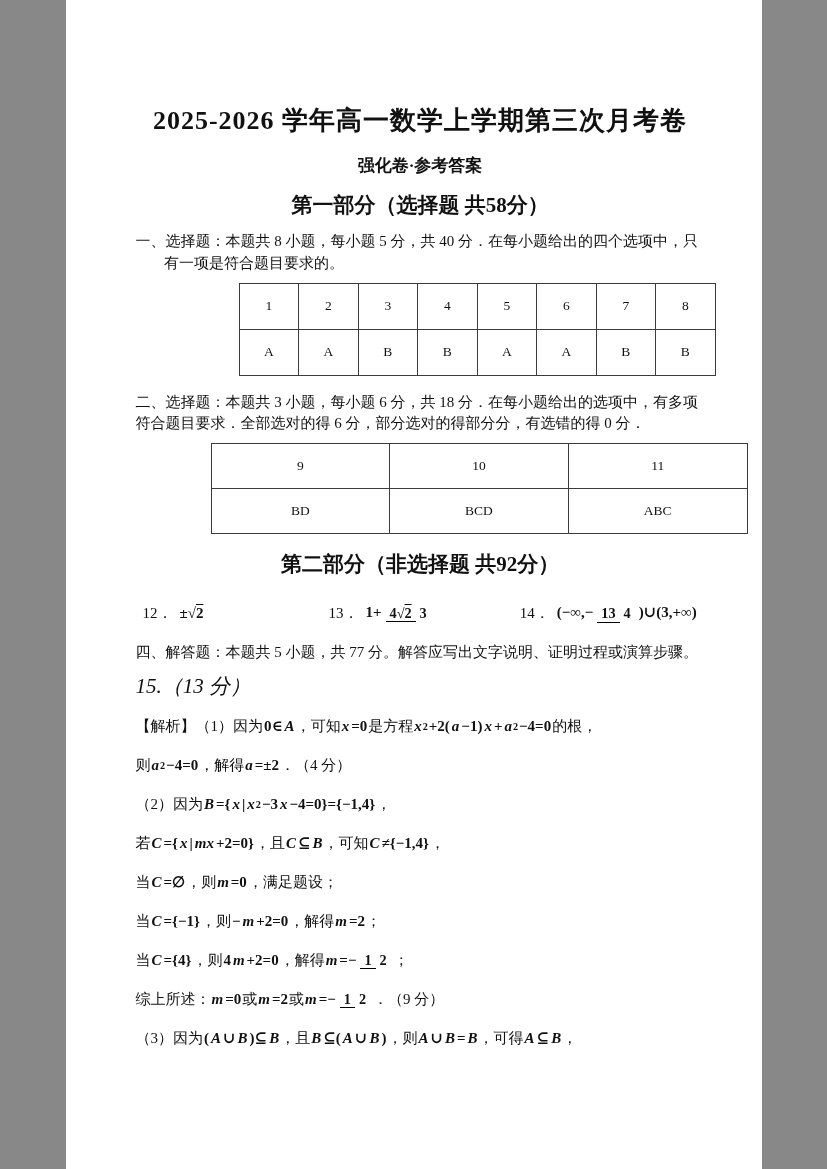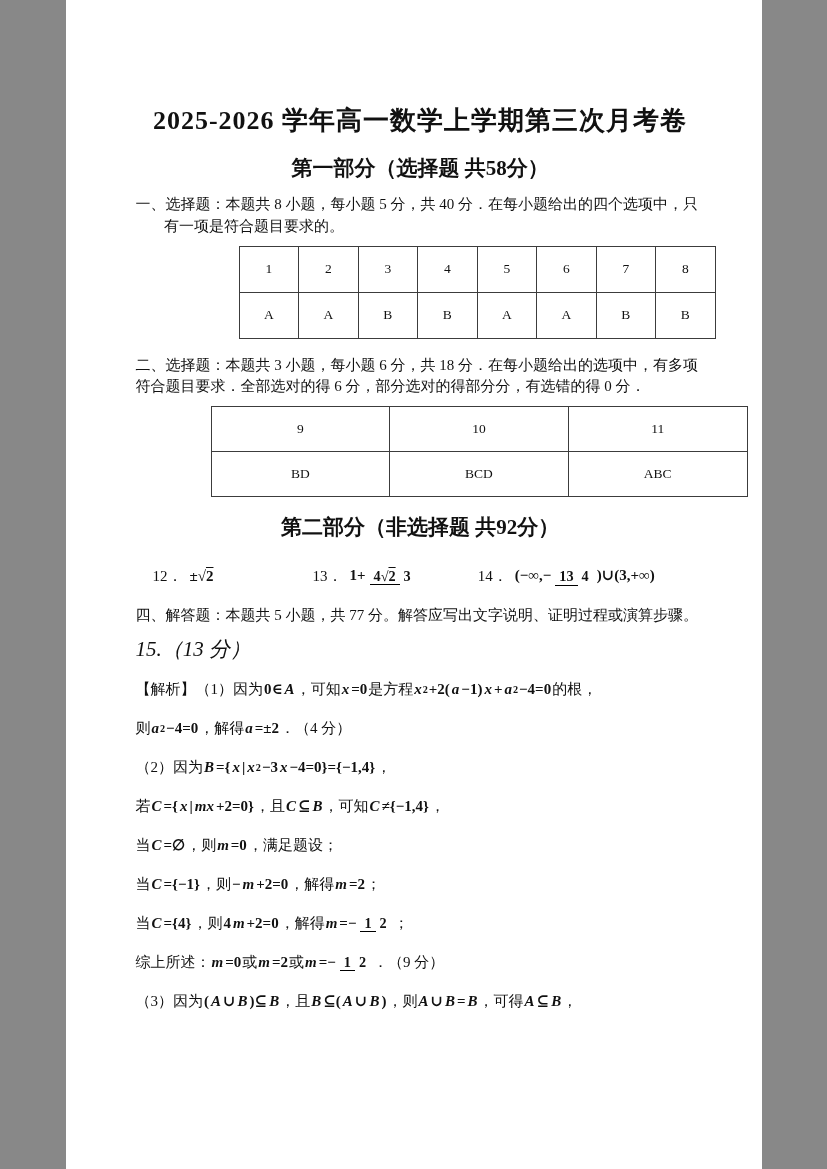--- a/index.html
+++ b/index.html
@@ -51,22 +51,23 @@
     padding:0;
   }
   .t1{ width:477px; margin:6px 0 16px 103px; }
   .t1 td{ height:45px; }
   .t2{ width:537px; margin:8px 0 16px 75px; }
   .t2 td{ height:44px; }
   .fill-row{
     display:flex;
     align-items:center;
     font-size:15px;
-    margin:8px 0 6px 15px;
+    margin:8px 0 6px 5px;
     min-height:46px;
+    gap:26px;
   }
   .fill-item{ display:flex; align-items:center; }
   .fill-item .lbl{ margin-right:6px; }
   .fi-12{ margin-left:2px; }
   .fi-13{ margin-left:98px; }
   .fi-14{ margin-left:60px; }
   .sol-line{
     font-size:15px;
     line-height:1.4;
     margin:0 0 17px 0;
@@ -90,20 +91,21 @@
   .frac .den{ padding:0 4px; }
   .ovl{ text-decoration:overline; }
   .sec2-intro{ margin-bottom:4px; }
 </style>
 </head>
 <body>
 
 <div class="page">
 
   <h1 class="title">2025-2026 学年高一数学上学期第三次月考卷</h1>
+  <div class="subtitle">强化卷·参考答案</div>
   <div class="part-heading">第一部分（选择题 共58分）</div>
 
   <p class="intro hang">一、选择题：本题共 8 小题，每小题 5 分，共 40 分．在每小题给出的四个选项中，只有一项是符合题目要求的。</p>
 
   <table class="ans t1">
     <tbody>
       <tr>
         <td>1</td>
         <td>2</td>
         <td>3</td>

